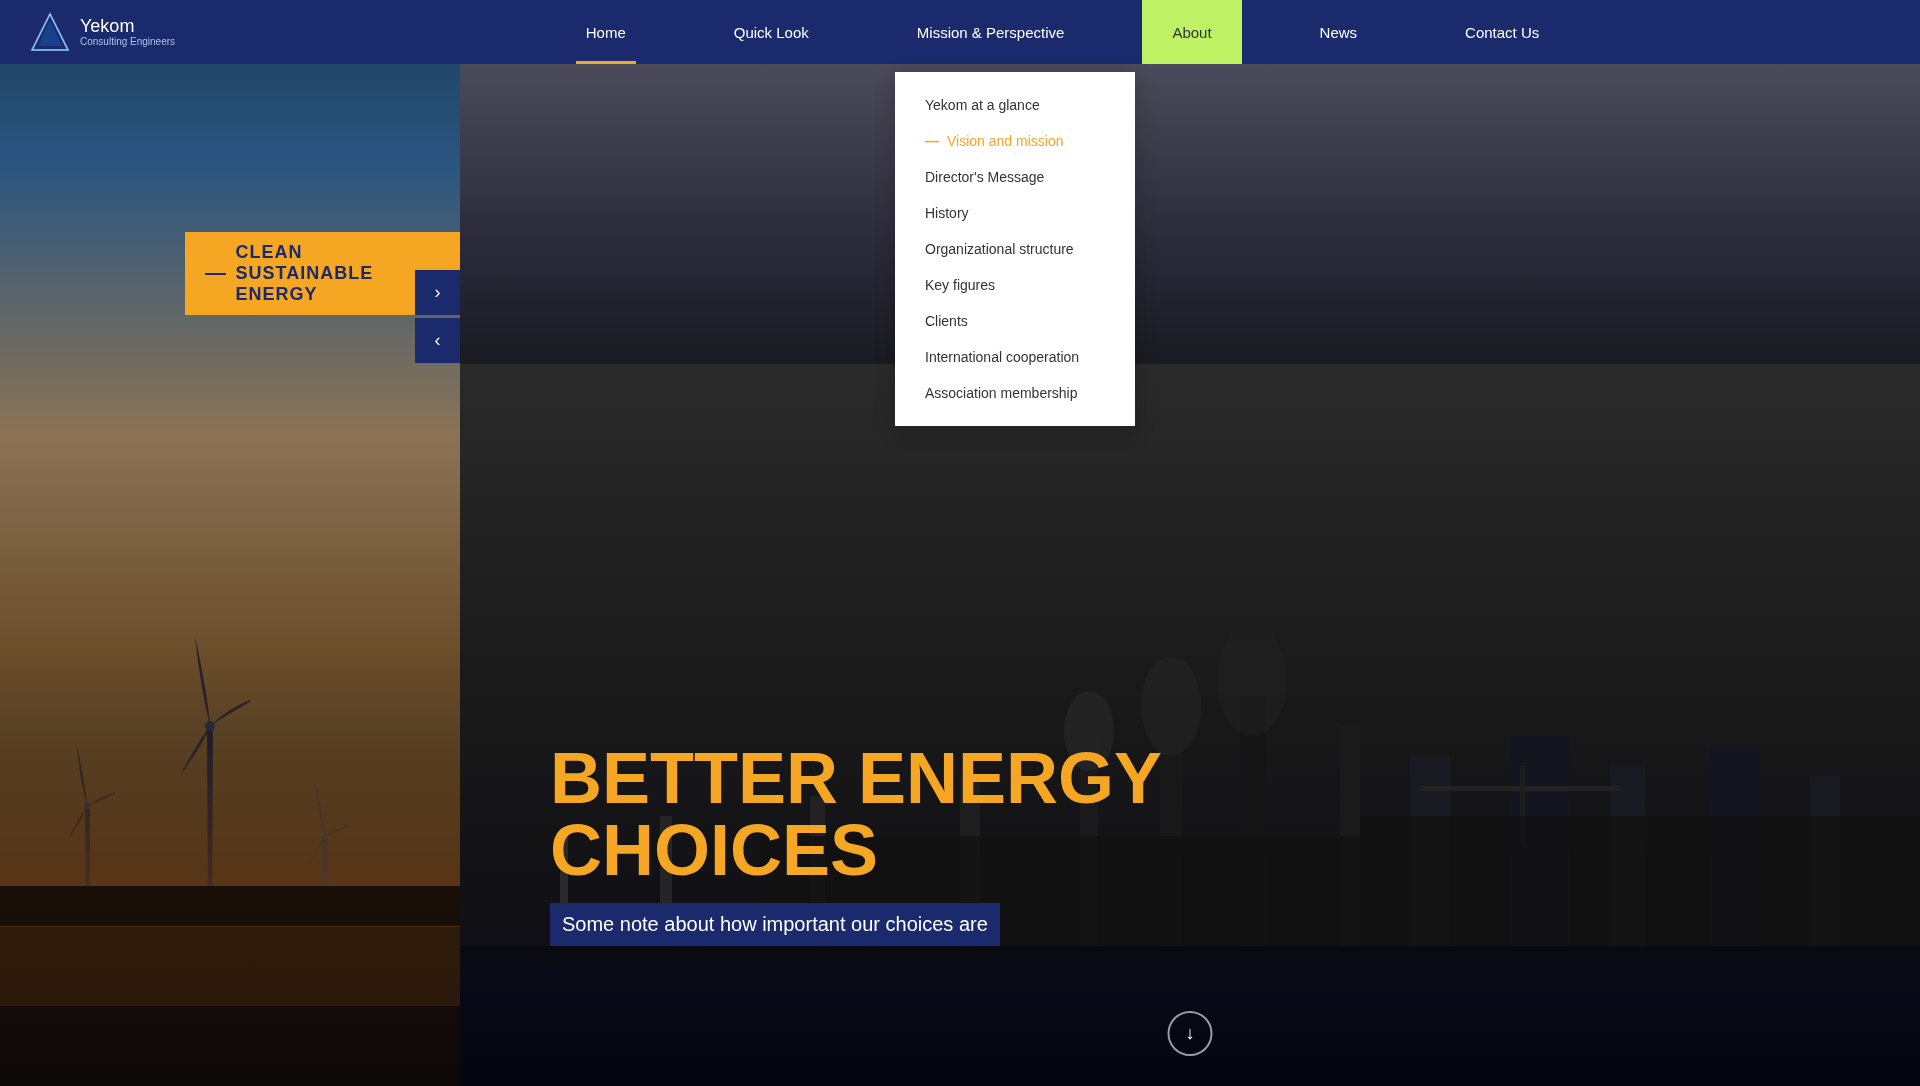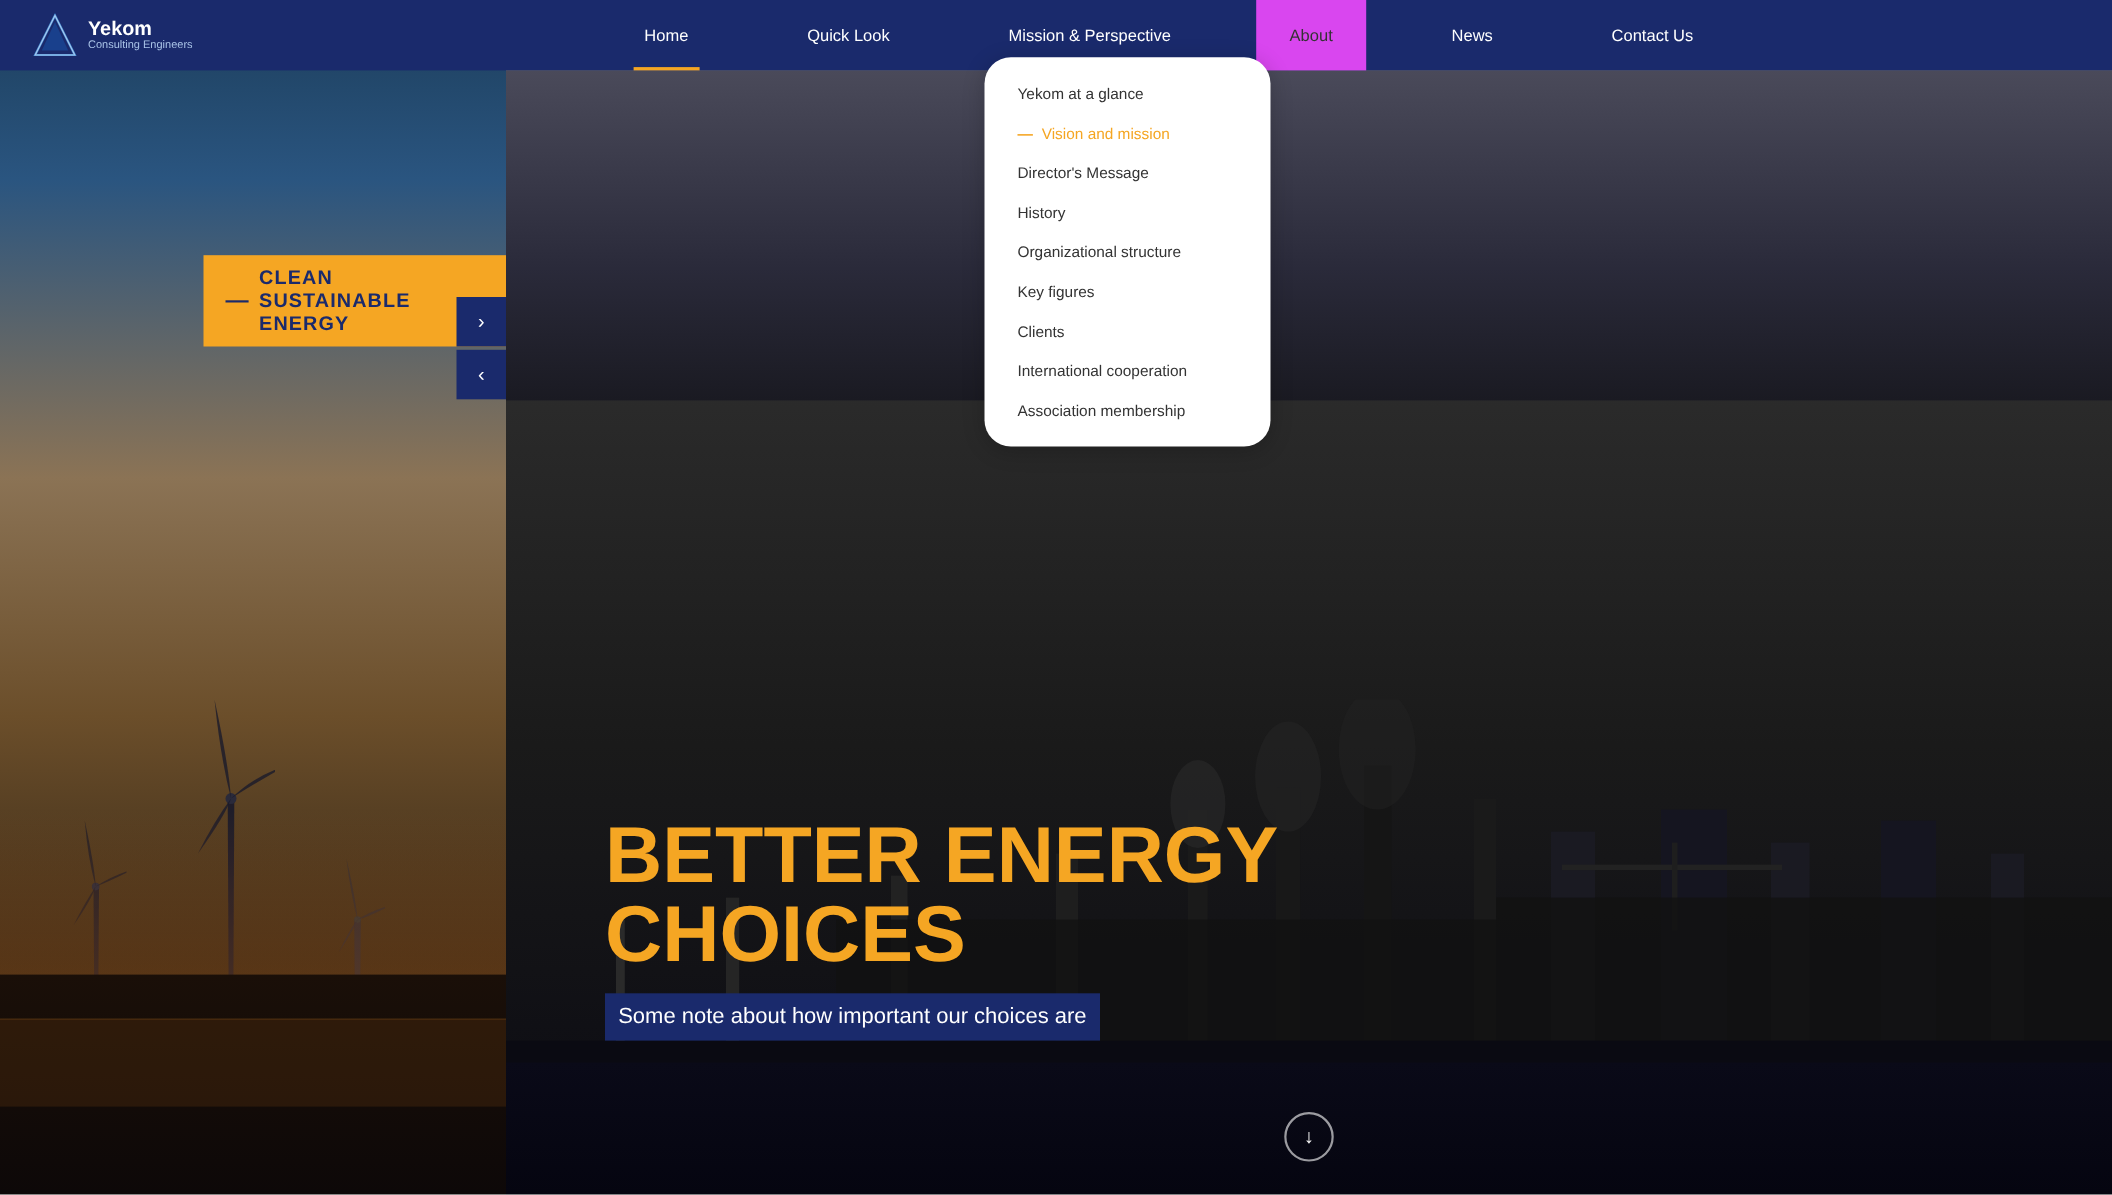--- a/index.html
+++ b/index.html
@@ -21,21 +21,21 @@
       padding: 0 30px;
       gap: 10px;
     }
     .logo-icon {
       width: 40px;
       height: 40px;
     }
     .logo-text {
       color: white;
       font-size: 18px;
-      font-weight: bold;
+      font-weight: normal;
       line-height: 1.1;
     }
     .logo-sub {
       color: #aac4e8;
       font-size: 10px;
       font-weight: normal;
     }
     .nav-links {
       display: flex;
       align-items: center;
@@ -49,21 +49,21 @@
       display: flex;
       align-items: center;
       padding: 0 30px;
       color: white;
       font-size: 15px;
       cursor: pointer;
       position: relative;
       white-space: nowrap;
     }
     .nav-item.active {
-      background: #d946ef;
+      background: #bef264;
       color: #333;
     }
     .nav-item.home-item::after {
       content: '';
       position: absolute;
       bottom: 0; left: 50%;
       transform: translateX(-50%);
       width: 60%;
       height: 3px;
       background: #f5a623;
@@ -171,28 +171,27 @@
       justify-content: center;
       color: white;
       font-size: 18px;
       cursor: pointer;
       z-index: 20;
     }
 
     
     .dropdown-menu {
       position: absolute;
-      top: 52px;
+      top: 72px;
       left: 895px;
-      width: 260px;
+      width: 240px;
       background: white;
       box-shadow: 0 4px 20px rgba(0,0,0,0.2);
       z-index: 200;
       padding: 15px 0;
-      border-radius: 24px;
     }
     .dropdown-item {
       padding: 10px 30px;
       font-size: 14px;
       color: #333;
       cursor: pointer;
       display: flex;
       align-items: center;
       gap: 8px;
     }

